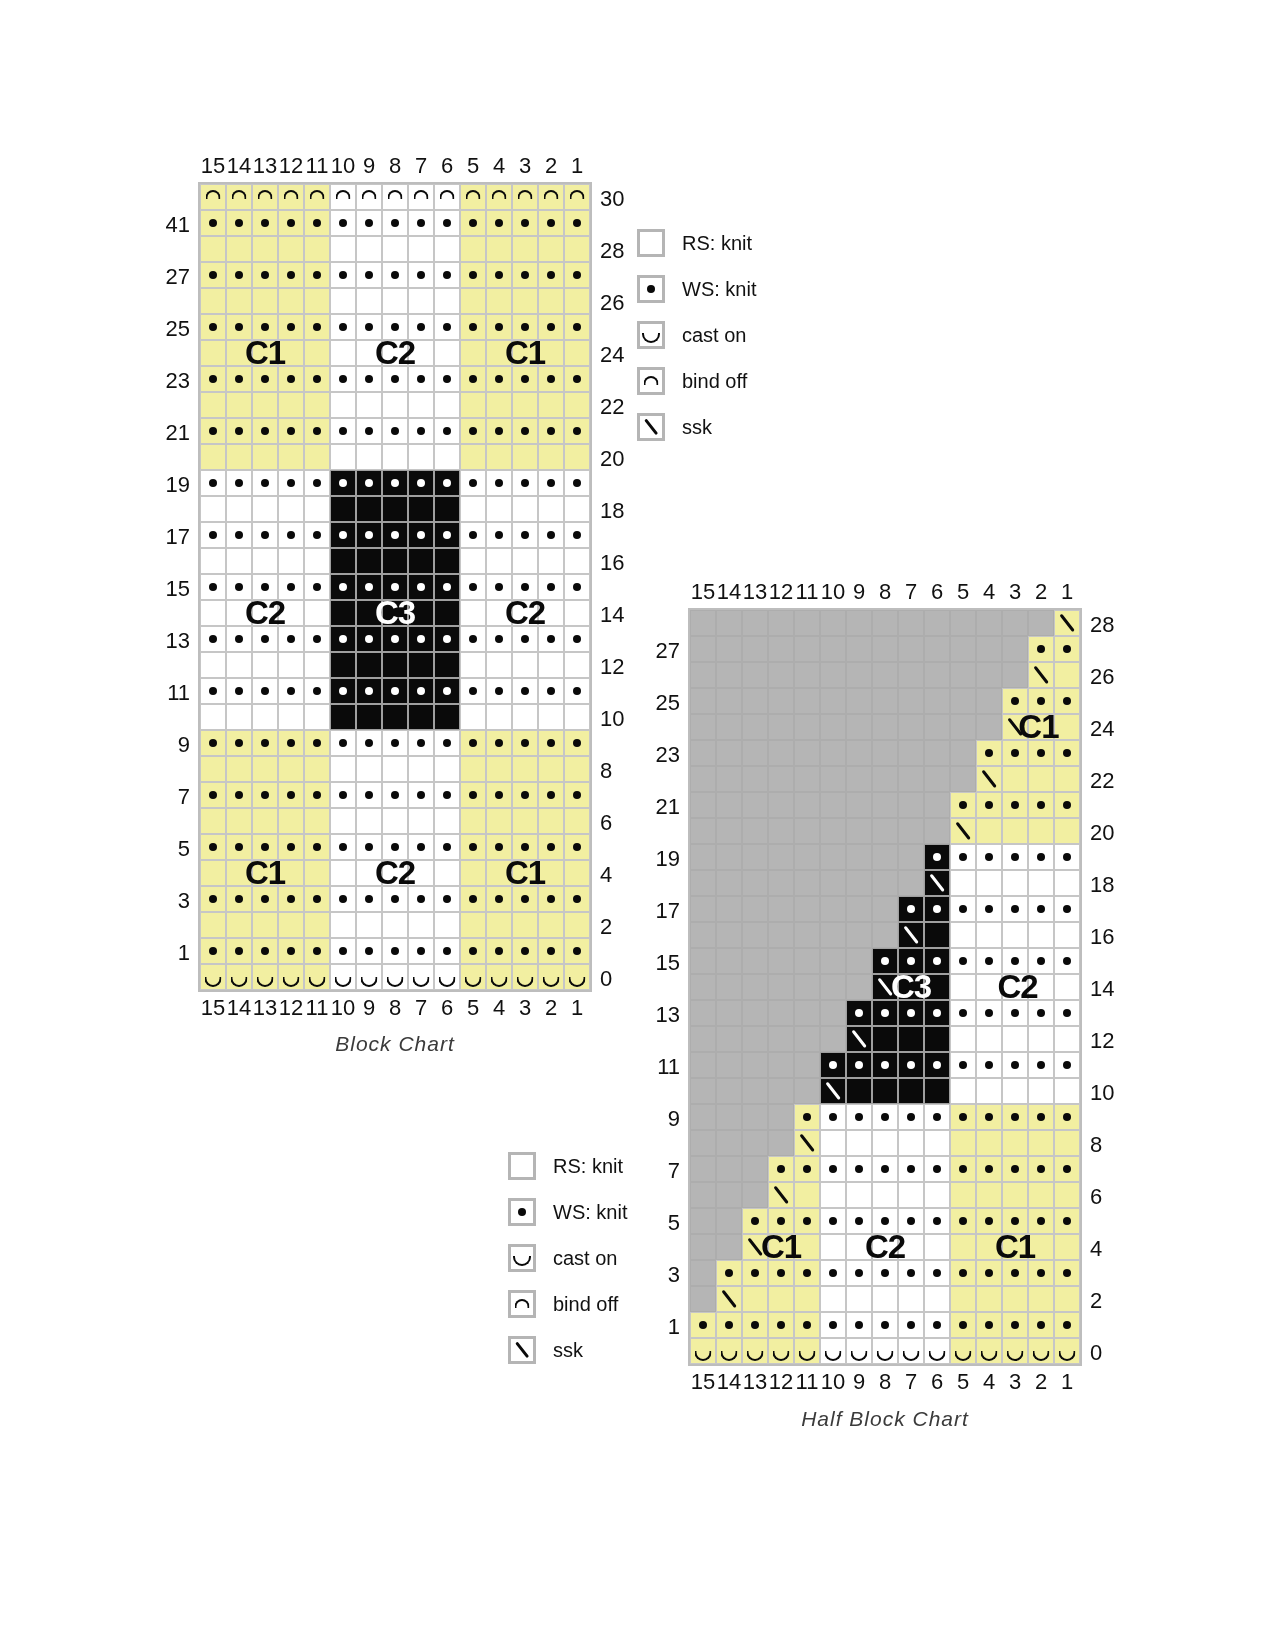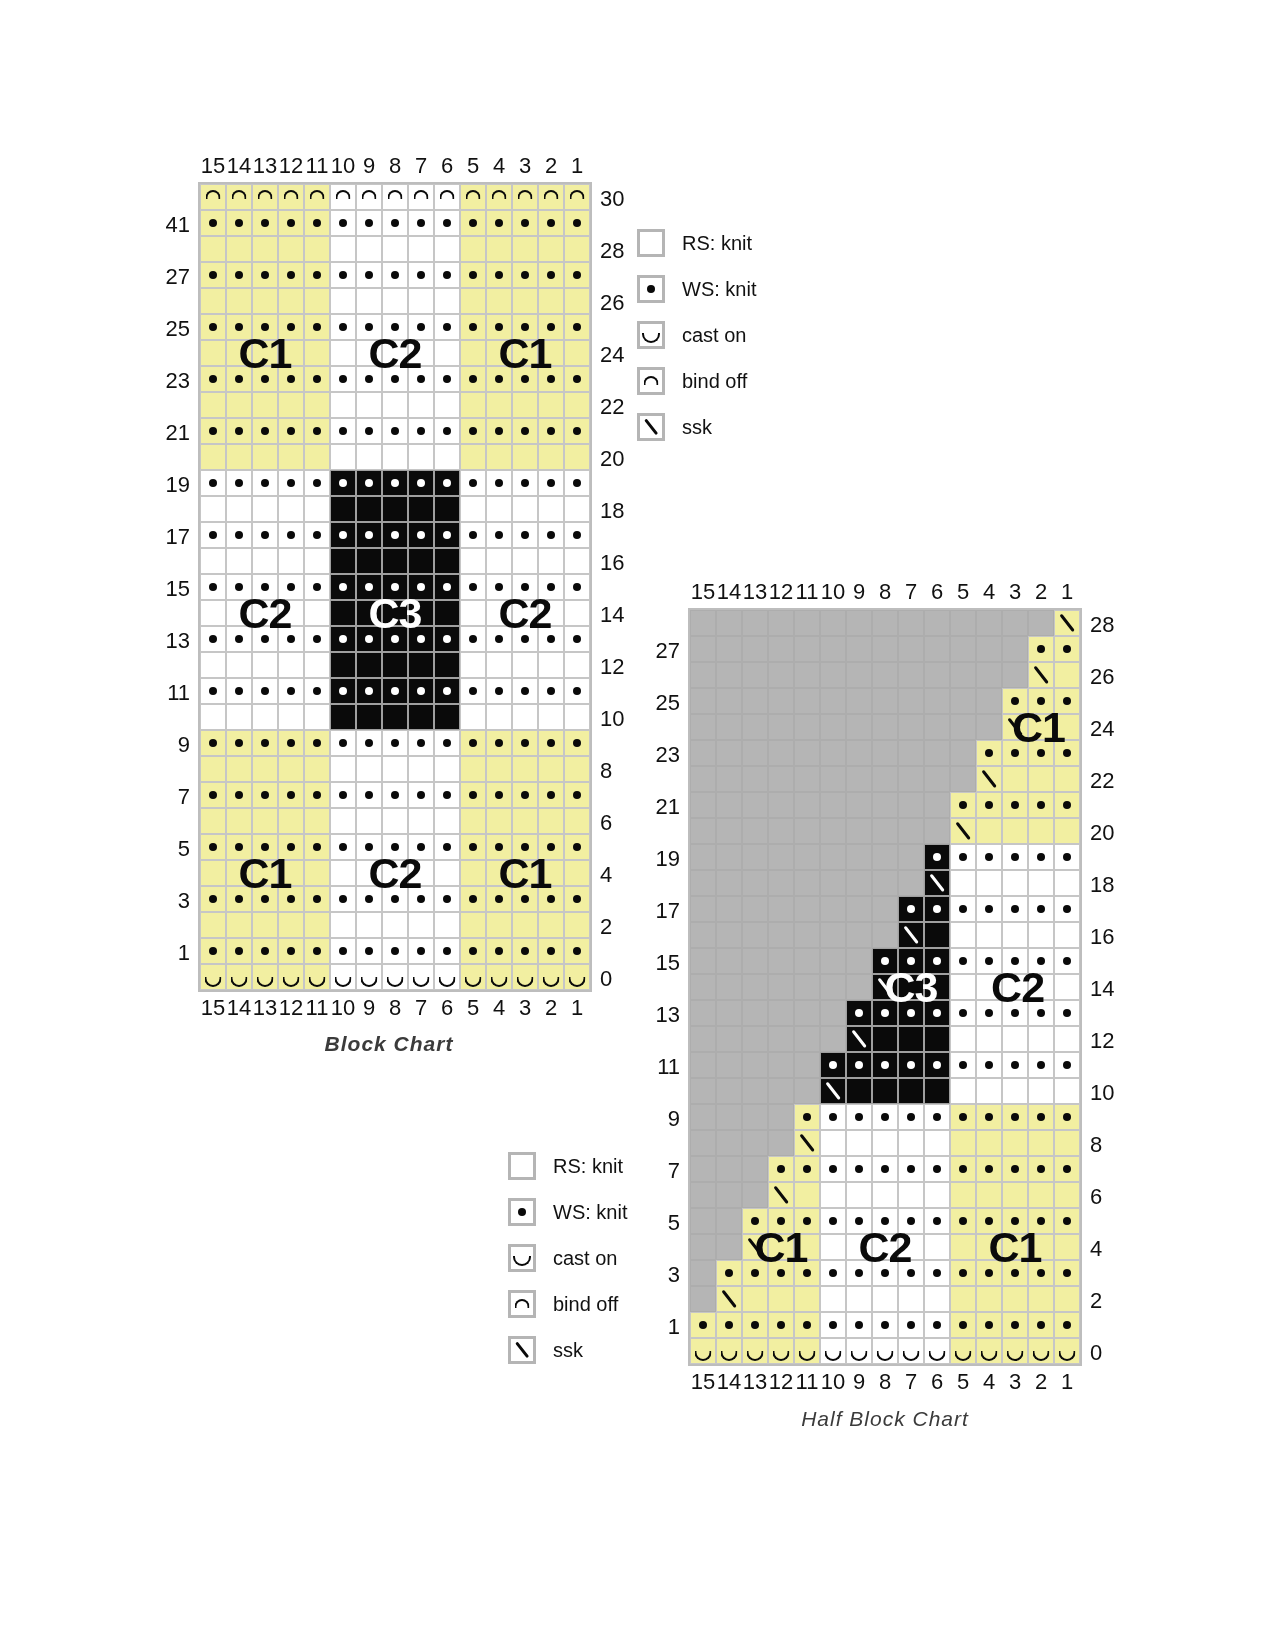--- a/index.html
+++ b/index.html
@@ -46,21 +46,21 @@
   .num {
     position:absolute; font-size:22px; line-height:22px; height:22px;
     color:#111; white-space:nowrap;
   }
   .num.col { width:26px; text-align:center; }
   .num.left { width:42px; text-align:right; }
   .num.right { text-align:center; }
 
   .zone-label {
     position:absolute; transform:translate(-50%,-50%);
-    font-size:43px; font-weight:700; letter-spacing:-1px; color:#0a0a0a;
+    font-size:33px; font-weight:700; letter-spacing:-1px; color:#0a0a0a;
     pointer-events:none;
   }
   .zone-label.light { color:#ffffff; }
 
   .caption {
     position:absolute; text-align:center; font-style:italic;
     font-size:21px; letter-spacing:1px; color:#3b3b3b;
   }
 
   .legend { position:absolute; }
@@ -1982,14 +1982,14 @@
     <div class="num right" style="left: 402px; top: 682px;">2</div>
     <div class="num right" style="left: 402px; top: 734px;">0</div>
     <div class="zone-label" style="left: 350.4px; top: 119px;">C1</div>
     <div class="zone-label light" style="left: 223px; top: 379px;">C3</div>
     <div class="zone-label" style="left: 329.6px; top: 379px;">C2</div>
     <div class="zone-label" style="left: 93px; top: 639px;">C1</div>
     <div class="zone-label" style="left: 197px; top: 639px;">C2</div>
     <div class="zone-label" style="left: 327px; top: 639px;">C1</div>
   </div>
 
-<div class="caption" style="left:192px; top:1032px; width:394px;font-weight:bold;">Block Chart</div>
+<div class="caption" style="left:198px; top:1032px; width:394px;">Block Chart</div>
 <div class="caption" style="left:688px; top:1407px; width:394px;">Half Block Chart</div>
 
 </body></html>

